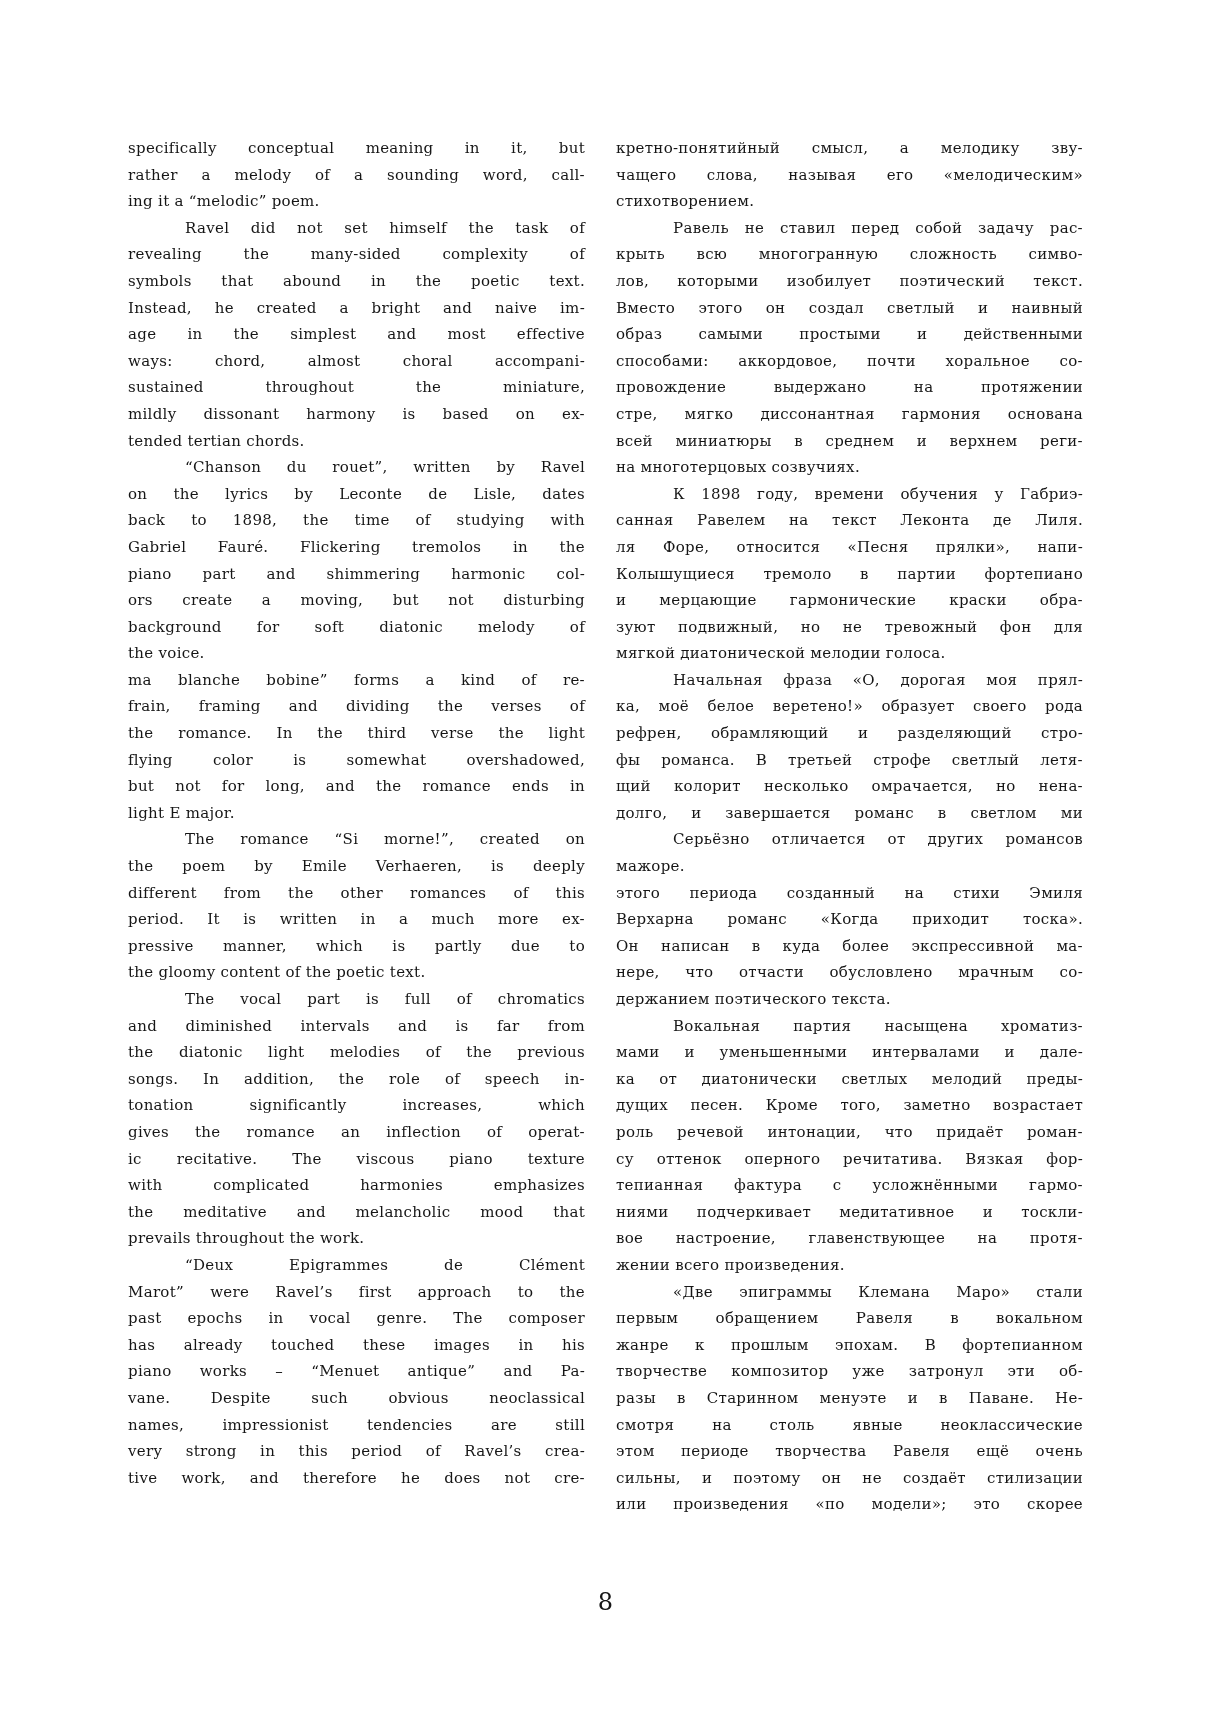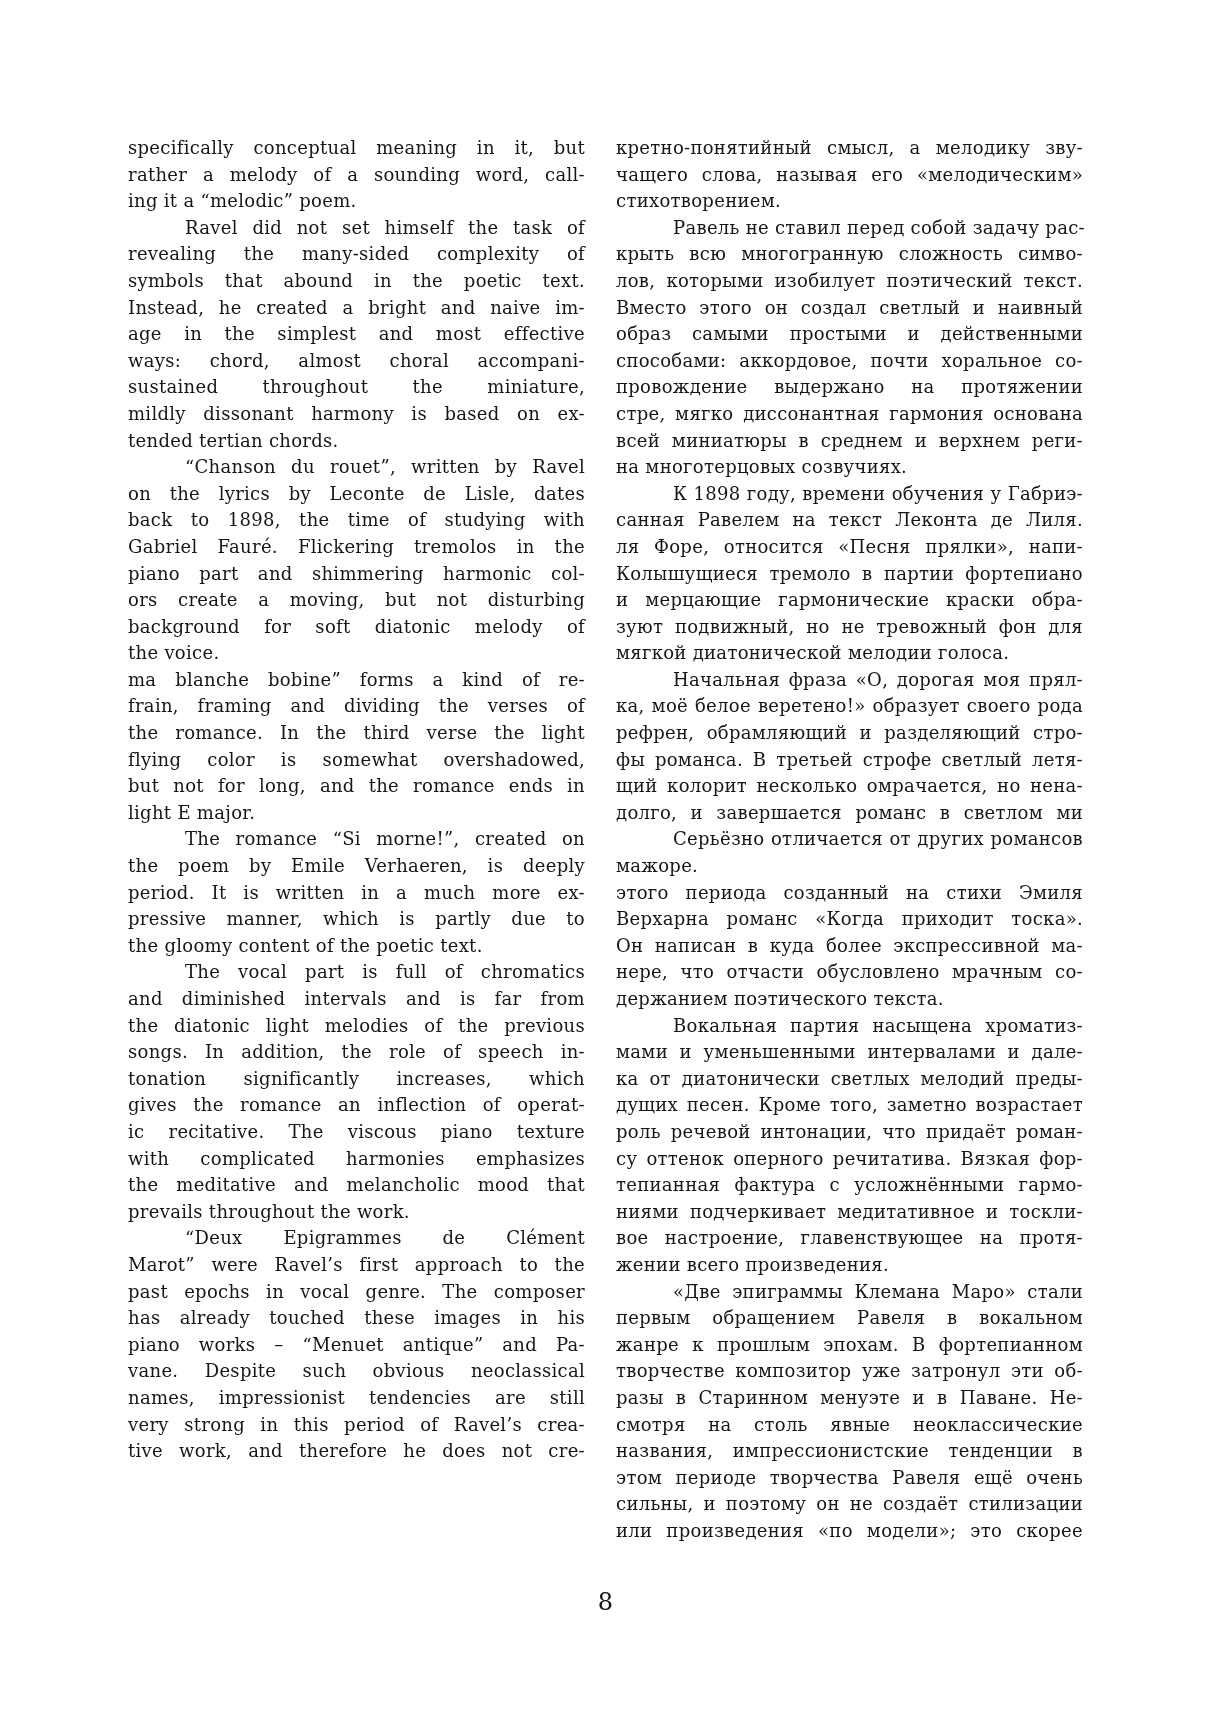--- a/index.html
+++ b/index.html
@@ -4,21 +4,21 @@
 <style>
   html, body { margin: 0; padding: 0; background: #ffffff; }
   body { width: 1211px; height: 1713px; position: relative; overflow: hidden; }
   .page {
     position: absolute; left: 0; top: 0; width: 1211px; height: 1713px;
     background: #ffffff; color: #161616;
     font-family: "DejaVu Serif", "Liberation Serif", serif;
   }
   .col {
     position: absolute; top: 135px;
-    font-size: 18px; line-height: 26.6px;
+    font-size: 15px; line-height: 26.6px;
   }
   .col.left  { left: 128px; width: 457px; }
   .col.right { left: 616px; width: 467px; }
   .ln {
     display: block; height: 26.6px; white-space: nowrap;
     text-align: justify; text-align-last: justify;
     letter-spacing: 0.3px; overflow: visible;
   }
   .ln.end { text-align-last: left; }
   .ln.ind { padding-left: 57px; }
@@ -54,20 +54,21 @@
       <span class="ln">background for soft diatonic melody of</span>
       <span class="ln end">the voice.</span>
       <span class="ln">ma blanche bobine” forms a kind of re-</span>
       <span class="ln">frain, framing and dividing the verses of</span>
       <span class="ln">the romance. In the third verse the light</span>
       <span class="ln">flying color is somewhat overshadowed,</span>
       <span class="ln">but not for long, and the romance ends in</span>
       <span class="ln end">light E major.</span>
       <span class="ln ind">The romance “Si morne!”, created on</span>
       <span class="ln">the poem by Emile Verhaeren, is deeply</span>
+      <span class="ln">different from the other romances of this</span>
       <span class="ln">period. It is written in a much more ex-</span>
       <span class="ln">pressive manner, which is partly due to</span>
       <span class="ln end">the gloomy content of the poetic text.</span>
       <span class="ln ind">The vocal part is full of chromatics</span>
       <span class="ln">and diminished intervals and is far from</span>
       <span class="ln">the diatonic light melodies of the previous</span>
       <span class="ln">songs. In addition, the role of speech in-</span>
       <span class="ln">tonation significantly increases, which</span>
       <span class="ln">gives the romance an inflection of operat-</span>
       <span class="ln">ic recitative. The viscous piano texture</span>
@@ -127,19 +128,18 @@
       <span class="ln">тепианная фактура с усложнёнными гармо-</span>
       <span class="ln">ниями подчеркивает медитативное и тоскли-</span>
       <span class="ln">вое настроение, главенствующее на протя-</span>
       <span class="ln end">жении всего произведения.</span>
       <span class="ln ind">«Две эпиграммы Клемана Маро» стали</span>
       <span class="ln">первым обращением Равеля в вокальном</span>
       <span class="ln">жанре к прошлым эпохам. В фортепианном</span>
       <span class="ln">творчестве композитор уже затронул эти об-</span>
       <span class="ln">разы в Старинном менуэте и в Паване. Не-</span>
       <span class="ln">смотря на столь явные неоклассические</span>
-      <span class="ln">названия, импрессионистские тенденции в</span>
       <span class="ln">этом периоде творчества Равеля ещё очень</span>
       <span class="ln">сильны, и поэтому он не создаёт стилизации</span>
       <span class="ln">или произведения «по модели»; это скорее</span>
     </div>
   <div class="pagenum">8</div>
 </div>
 
 </body></html>

